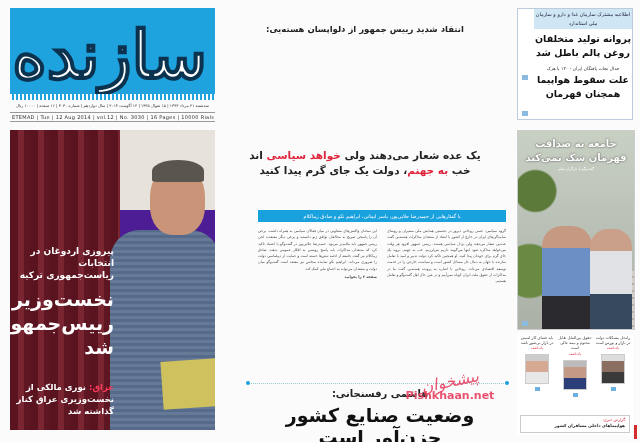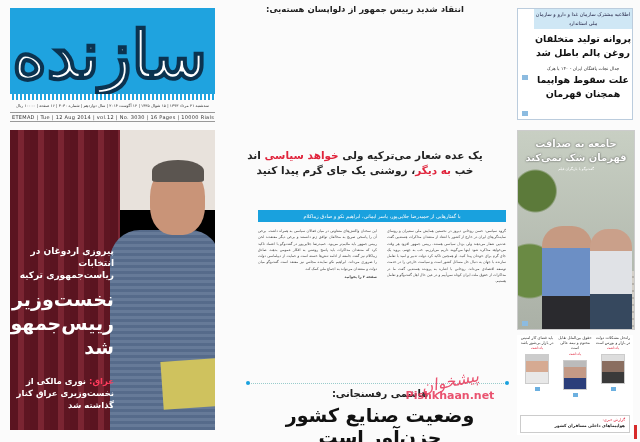--- a/index.html
+++ b/index.html
@@ -7,36 +7,36 @@
   .page { position: absolute; left: 0; top: 0; width: 640px; height: 442px; background: #fbfbfb; }
 
   
   .masthead { position: absolute; left: 10px; top: 8px; width: 205px; height: 92px; background: #1fa3df; overflow: hidden; }
   .masthead .logo { position: absolute; right: 8px; top: 2px; font-family: "DejaVu Serif", serif; font-size: 66px; font-weight: bold; color: #fff; -webkit-text-stroke: 2px #0b3350; line-height: 90px; direction: rtl; }
   .masthead .fringe { position: absolute; left: 0; bottom: 0; width: 100%; height: 6px; background: repeating-linear-gradient(90deg, #fff 0 2px, #1fa3df 2px 4px); }
   .dateline-fa { position: absolute; left: 10px; top: 101px; width: 205px; height: 10px; font-size: 4px; color: #333; direction: rtl; text-align: center; line-height: 10px; white-space: nowrap; overflow: hidden; }
   .dateline-en { position: absolute; left: 10px; top: 112px; width: 205px; height: 10px; font-size: 5px; color: #333; border-top: 1px solid #999; border-bottom: 1px solid #999; line-height: 8px; white-space: nowrap; overflow: hidden; padding-left: 2px; letter-spacing: 0.3px; }
 
   
-  .lead-photo { position: absolute; left: 10px; top: 130px; width: 205px; height: 300px; overflow: hidden; background: #000000; }
+  .lead-photo { position: absolute; left: 10px; top: 130px; width: 205px; height: 300px; overflow: hidden; background: #4c1d95; }
   .curtain { position: absolute; left: 0; top: 0; width: 110px; height: 300px; background: repeating-linear-gradient(90deg, #5a1420 0 8px, #7a2532 8px 14px, #5e1622 14px 20px); }
   .wall { position: absolute; left: 110px; top: 0; width: 95px; height: 80px; background: #e8e2dc; }
   .man-head { position: absolute; left: 140px; top: 35px; width: 55px; height: 70px; background: #c99478; border-radius: 45% 45% 40% 40%; }
   .man-hair { position: absolute; left: 142px; top: 30px; width: 52px; height: 22px; background: #5b5550; border-radius: 50% 50% 10% 10%; }
   .man-jacket { position: absolute; left: 100px; top: 100px; width: 110px; height: 200px; background: repeating-linear-gradient(0deg, #8ea0b8 0 3px, #a9b7ca 3px 6px), #9aaac0; background-blend-mode: multiply; border-radius: 30px 30px 0 0; }
   .envelope { position: absolute; left: 152px; top: 230px; width: 55px; height: 48px; background: #cfc25e; transform: rotate(-4deg); }
   .lead-text { position: absolute; left: 4px; top: 115px; width: 100px; direction: rtl; text-align: right; color: #fff; }
   .lead-kicker { font-size: 9px; font-weight: bold; line-height: 12px; }
   .lead-title { font-size: 19px; font-weight: bold; line-height: 24px; margin-top: 6px; }
-  .lead-sub { font-size: 8.5px; font-weight: bold; line-height: 12px; margin-top: 16px; }
+  .lead-sub { font-size: 8.5px; font-weight: bold; line-height: 12px; margin-top: 22px; }
   .lead-sub .tag { color: #ff3b5c; }
   .photo-credit { position: absolute; left: 2px; top: 405px; width: 6px; height: 20px; font-size: 3px; color: #666; writing-mode: vertical-rl; }
 
   
-  .supertitle { position: absolute; left: 230px; top: 4px; width: 270px; font-size: 8.5px; font-weight: bold; text-align: center; direction: rtl; color: #222; }
+  .supertitle { position: absolute; left: 230px; top: 24px; width: 270px; font-size: 8.5px; font-weight: bold; text-align: center; direction: rtl; color: #222; }
   .headline { position: absolute; left: 230px; top: 26px; width: 270px; font-size: 40px; font-weight: bold; text-align: center; direction: rtl; color: #111; line-height: 48px; }
   .quote { position: absolute; left: 230px; top: 148px; width: 270px; font-size: 10.5px; font-weight: bold; text-align: center; direction: rtl; color: #222; line-height: 15px; }
   .quote .red { color: #e0243c; }
   .interview-bar { position: absolute; left: 258px; top: 210px; width: 248px; height: 12px; background: #19a1de; color: #fff; font-size: 5px; line-height: 12px; text-align: center; direction: rtl; }
   .article { position: absolute; left: 258px; top: 228px; width: 248px; height: 130px; display: flex; gap: 10px; direction: rtl; }
   .article .col { flex: 1; font-size: 3.6px; line-height: 6.3px; color: #444; text-align: justify; overflow: hidden; }
   .sep-line { position: absolute; left: 248px; top: 383px; width: 260px; border-top: 1px dotted #9cc; }
   .sep-dot { position: absolute; width: 4px; height: 4px; border-radius: 50%; background: #19a1de; top: 381px; }
   .bottom-kicker { position: absolute; left: 330px; top: 388px; width: 100px; font-size: 10px; font-weight: bold; text-align: center; direction: rtl; color: #222; }
   .bottom-headline { position: absolute; left: 255px; top: 404px; width: 250px; font-size: 19px; font-weight: bold; text-align: center; direction: rtl; color: #111; }
@@ -96,22 +96,22 @@
       <div class="lead-sub">
         <span class="tag">عراق:</span>
         <span>نوری مالکی از نخست‌وزیری عراق کنار گذاشته شد</span>
       </div>
     </div>
   </div>
   <div class="photo-credit"></div>
 
   <div class="supertitle">انتقاد شدید رییس جمهور از دلواپسان هسته‌یی:</div>
   <div class="quote">
-    <div><span>یک عده شعار می‌ترکیه ولی </span><span class="red">خواهد سیاسی</span><span> اند</span></div>
-    <div><span>خب </span><span class="red">به دیگر</span><span>، روشنی یک جای گرم پیدا کنید</span></div>
+    <div><span>یک عده شعار می‌دهند ولی </span><span class="red">خواهد سیاسی</span><span> اند</span></div>
+    <div><span>خب </span><span class="red">به جهنم</span><span>، دولت یک جای گرم پیدا کنید</span></div>
   </div>
   <div class="interview-bar">با گفتارهایی از حمیدرضا جلایی‌پور، یاسر ایمانی، ابراهیم نکو و صادق زیباکلام</div>
   <div class="article">
     <div class="col">گروه سیاسی: ‌حسن روحانی دیروز در نخستین همایش ملی سفیران و روسای نمایندگی‌های ایران در خارج از کشور با انتقاد از منتقدان مذاکرات هسته‌یی گفت عده‌یی شعار می‌دهند ولی بزدل سیاسی هستند. رییس جمهور افزود هر وقت می‌خواهد مذاکره شود اینها می‌گویند داریم می‌لرزیم. خب به جهنم، بروید یک جای گرم برای خودتان پیدا کنید. او همچنین تاکید کرد دولت تدبیر و امید با تعامل سازنده با جهان به دنبال حل مسائل کشور است و سیاست خارجی را در خدمت توسعه اقتصادی می‌داند. روحانی با اشاره به پرونده هسته‌یی گفت ما در مذاکرات از حقوق ملت ایران کوتاه نمی‌آییم و در عین حال اهل گفت‌وگو و تعامل هستیم.</div>
     <div class="col">
       <span>این سخنان واکنش‌های متفاوتی در میان فعالان سیاسی به همراه داشت. برخی آن را پاسخی صریح به مخالفان توافق ژنو دانستند و برخی دیگر معتقدند لحن رییس جمهور باید ملایم‌تر می‌بود. حمیدرضا جلایی‌پور در گفت‌وگو با اعتماد تاکید کرد که منتقدان مذاکرات باید پاسخ روشنی به افکار عمومی بدهند. صادق زیباکلام نیز گفت جامعه از ادامه تنش‌ها خسته است و حمایت از دیپلماسی دولت را ضروری می‌داند. ابراهیم نکو نماینده مجلس نیز معتقد است گفت‌وگو میان دولت و منتقدان می‌تواند به اجماع ملی کمک کند.</span>
       <div style="font-weight:bold;margin-top:2px">صفحه ۳ را بخوانید</div>
     </div>
   </div>
 

